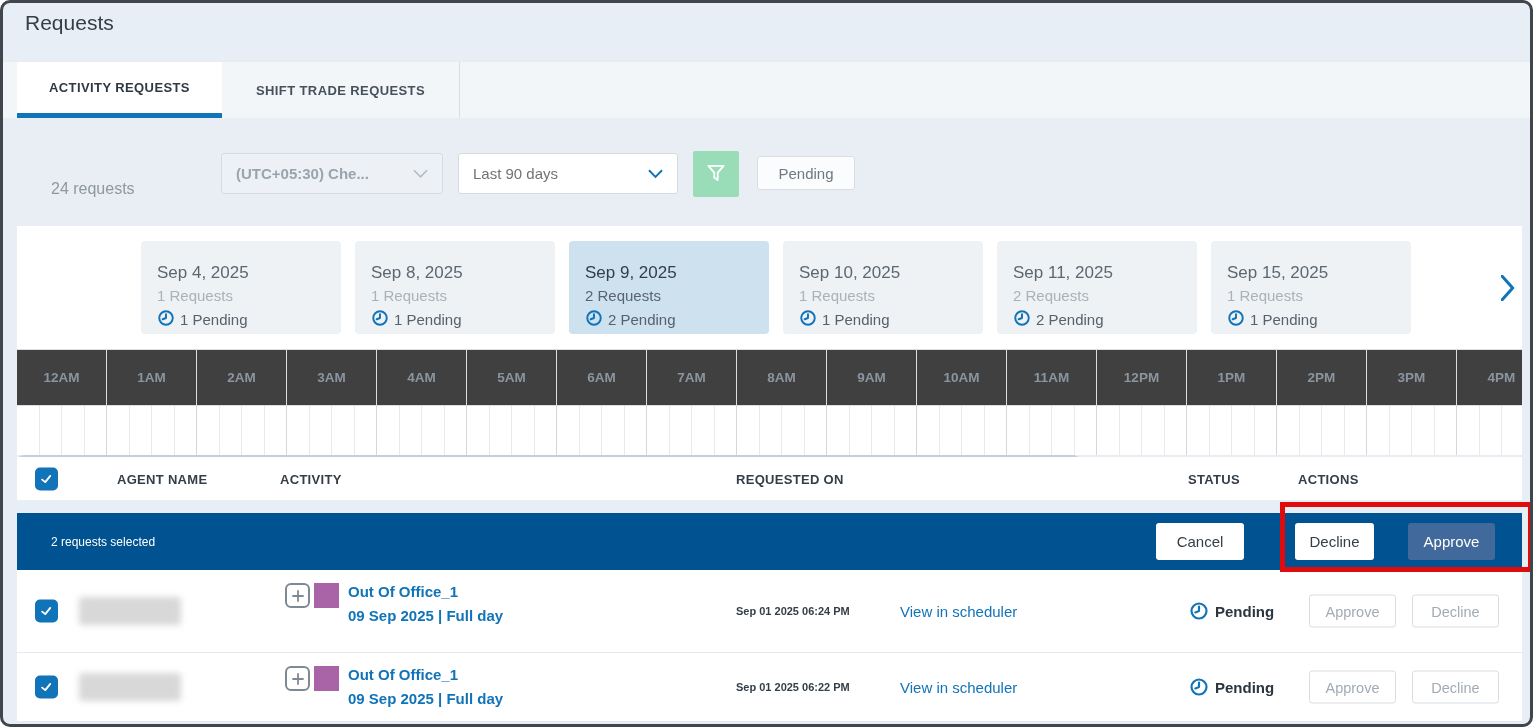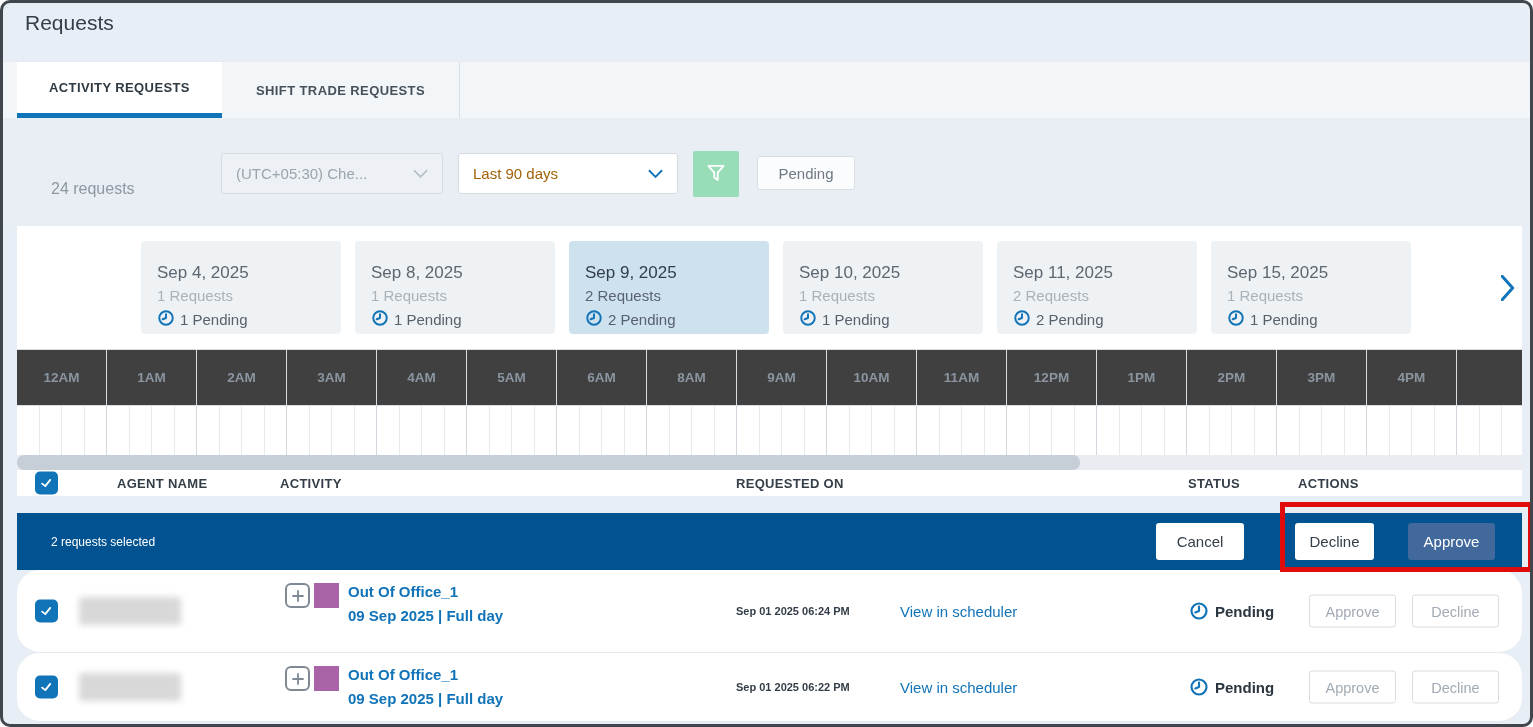--- a/index.html
+++ b/index.html
@@ -36,22 +36,22 @@
   .filter-bar {
     position: absolute; left: 0; top: 115px; width: 100%; height: 108px;
     background: #e9eef4;
   }
   .req-count { position: absolute; left: 48px; top: 62px; font-size: 16px; color: #8e98a2; }
   .dropdown {
     position: absolute; top: 35px; height: 41px; border: 1px solid #d6dbe0;
     border-radius: 3px; display: flex; align-items: center;
     padding: 0 14px; font-size: 15px; cursor: pointer;
   }
-  .dd-tz { left: 218px; width: 222px; background: #edf1f5; color: #9aa4ad; }
-  .dd-range { left: 455px; width: 220px; background: #ffffff; color: #a16207; }
+  .dd-tz { left: 218px; width: 222px; background: #edf1f5; color: #9aa4ad; font-weight: bold; }
+  .dd-range { left: 455px; width: 220px; background: #ffffff; color: #737373; }
   .dd-chevron { margin-left: auto; display: flex; }
   .dd-tz .dd-chevron { color: #b4bcc4; }
   .dd-range .dd-chevron { color: #1173b8; }
   .filter-btn {
     position: absolute; left: 690px; top: 33px; width: 46px; height: 46px;
     background: #99dcb8; border-radius: 2px;
     display: flex; align-items: center; justify-content: center; cursor: pointer;
   }
   .chip {
     position: absolute; left: 754px; top: 38px; width: 98px; height: 34px;
@@ -99,21 +99,21 @@
     border-top: 1px solid #d9dee3; display: flex; overflow: hidden;
   }
   .tick { flex: 0 0 22.5px; border-right: 1px solid #e6eaed; }
   .tick.hour-edge { border-right: 1px solid #d2d8dd; }
   .hscroll { top: 452px; height: 15px; background: #e9edf1; cursor: pointer; }
   .hscroll-thumb {
     position: absolute; left: 0; top: 0; width: 1063px; height: 15px;
     background: #c6cfd7; border-radius: 7px;
   }
   
-  .thead { top: 467px; height: 26px; background: #ffffff; }
+  .thead { top: 454px; height: 43px; background: #ffffff; }
   .th {
     position: absolute; top: 50%; transform: translateY(-50%);
     font-size: 13px; font-weight: bold; color: #333e48; letter-spacing: .3px;
   }
   .th-agent { left: 100px; } .th-activity { left: 263px; }
   .th-requested { left: 719px; } .th-status { left: 1171px; } .th-actions { left: 1281px; }
   .checkbox {
     position: absolute; left: 18px; top: 50%; transform: translateY(-50%);
     width: 23px; height: 23px; background: #1173b8; border-radius: 5px;
     display: flex; align-items: center; justify-content: center; cursor: pointer;
@@ -126,21 +126,21 @@
   .bar-btn {
     position: absolute; top: 10px; height: 37px; border-radius: 3px;
     font-size: 15px; font-family: inherit; cursor: pointer; border: none;
   }
   .btn-cancel { left: 1139px; width: 88px; background: #ffffff; color: #333e48; }
   .btn-decline { left: 1278px; width: 79px; background: #ffffff; color: #333e48; }
   .btn-approve { left: 1391px; width: 87px; background: #41699b; color: #ffffff; }
   
   .rows-host .data-row {
     position: absolute; left: 0; width: 100%;
-    background: #ffffff; border-bottom: 1px solid #e6eaee; border-radius: 23px;
+    background: #ffffff; border-bottom: 1px solid #e6eaee;
   }
   .rows-host .data-row:nth-of-type(1) { top: 0; height: 83px; }
   .rows-host .data-row:nth-of-type(2) { top: 83px; height: 69px; }
   .agent-blur {
     position: absolute; left: 62px; top: 50%; transform: translateY(-50%);
     width: 102px; height: 28px; background: #d8d8d8; border-radius: 3px;
     filter: blur(3px);
   }
   .expand-btn {
     position: absolute; left: 268px; top: 13px; width: 25px; height: 25px;
@@ -339,20 +339,23 @@
       <div class="hour-cell">
         <span>4AM</span>
       </div>
       <div class="hour-cell">
         <span>5AM</span>
       </div>
       <div class="hour-cell">
         <span>6AM</span>
       </div>
       <div class="hour-cell">
+        <span>7AM</span>
+      </div>
+      <div class="hour-cell">
         <span>8AM</span>
       </div>
       <div class="hour-cell">
         <span>9AM</span>
       </div>
       <div class="hour-cell">
         <span>10AM</span>
       </div>
       <div class="hour-cell">
         <span>11AM</span>

